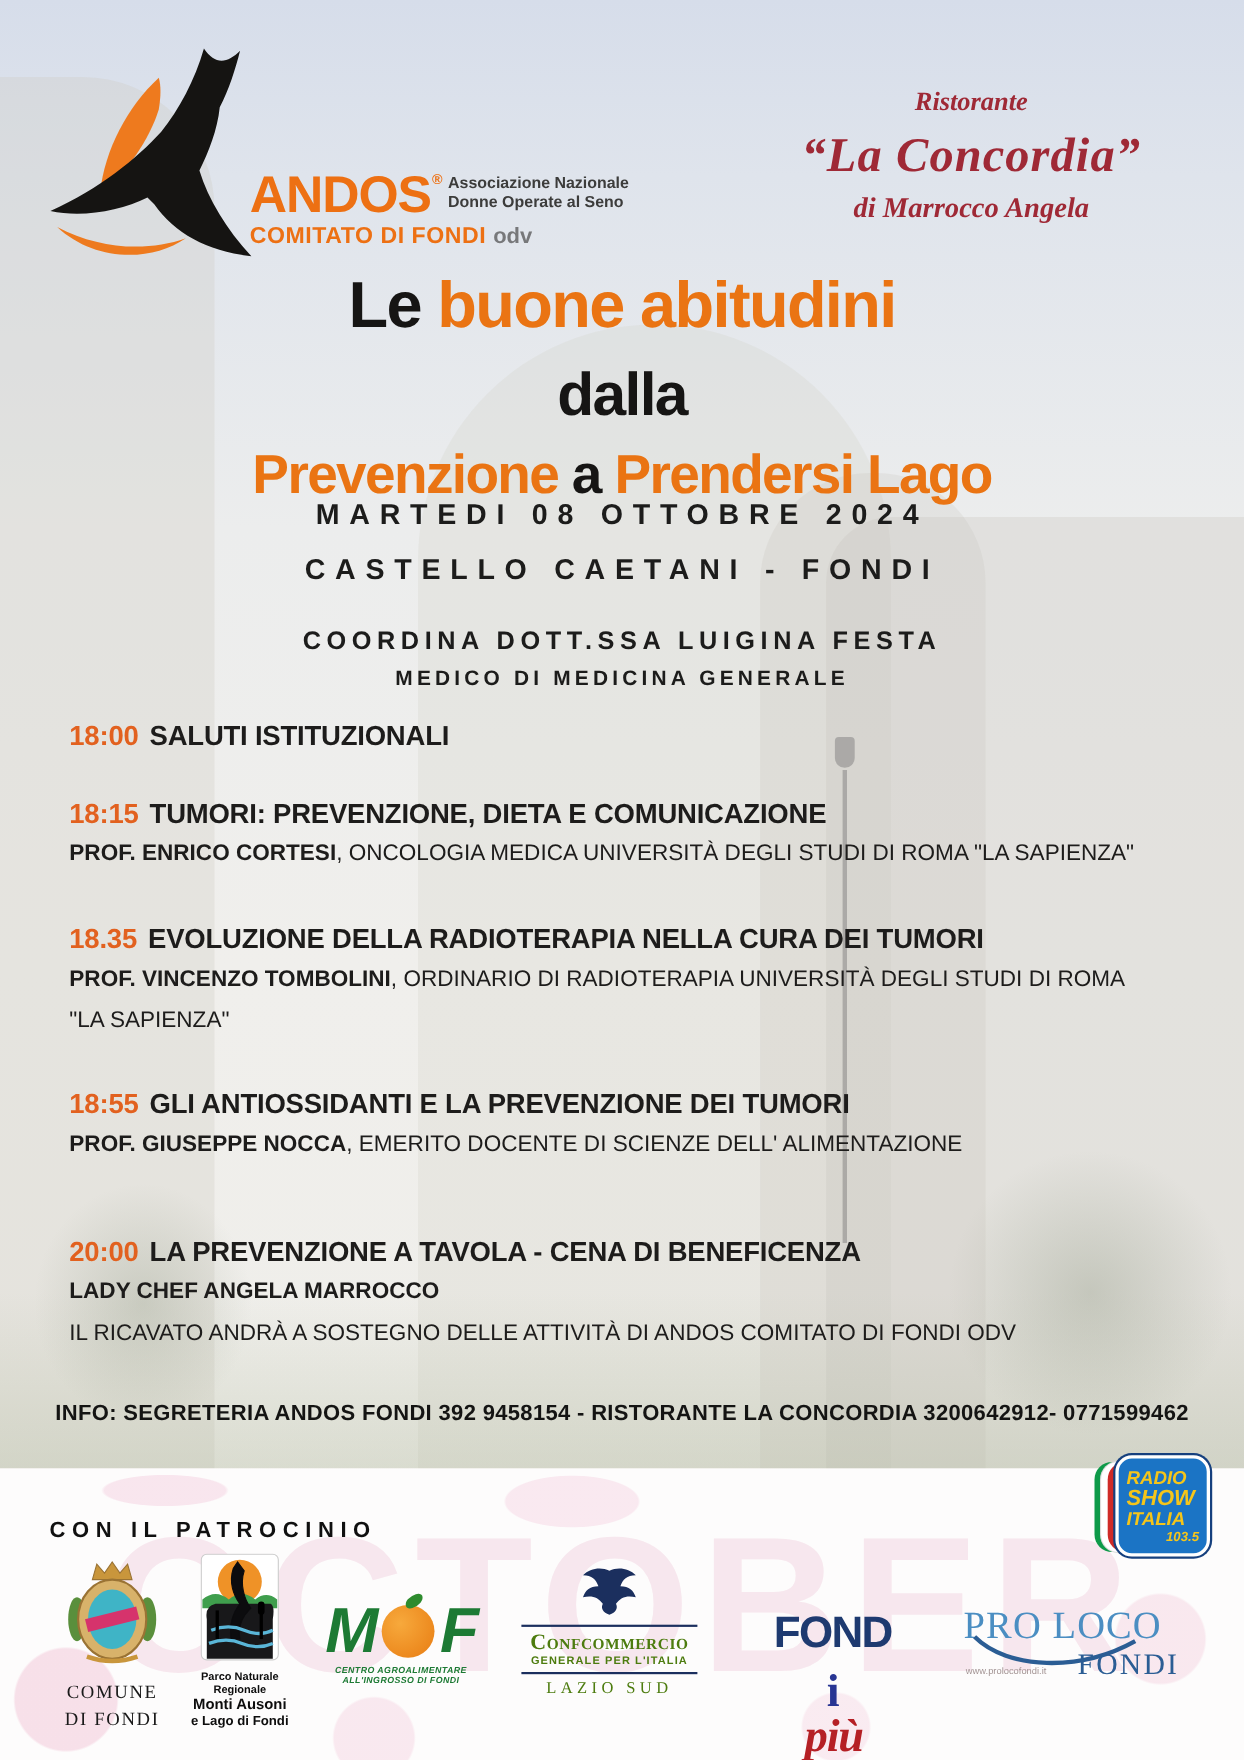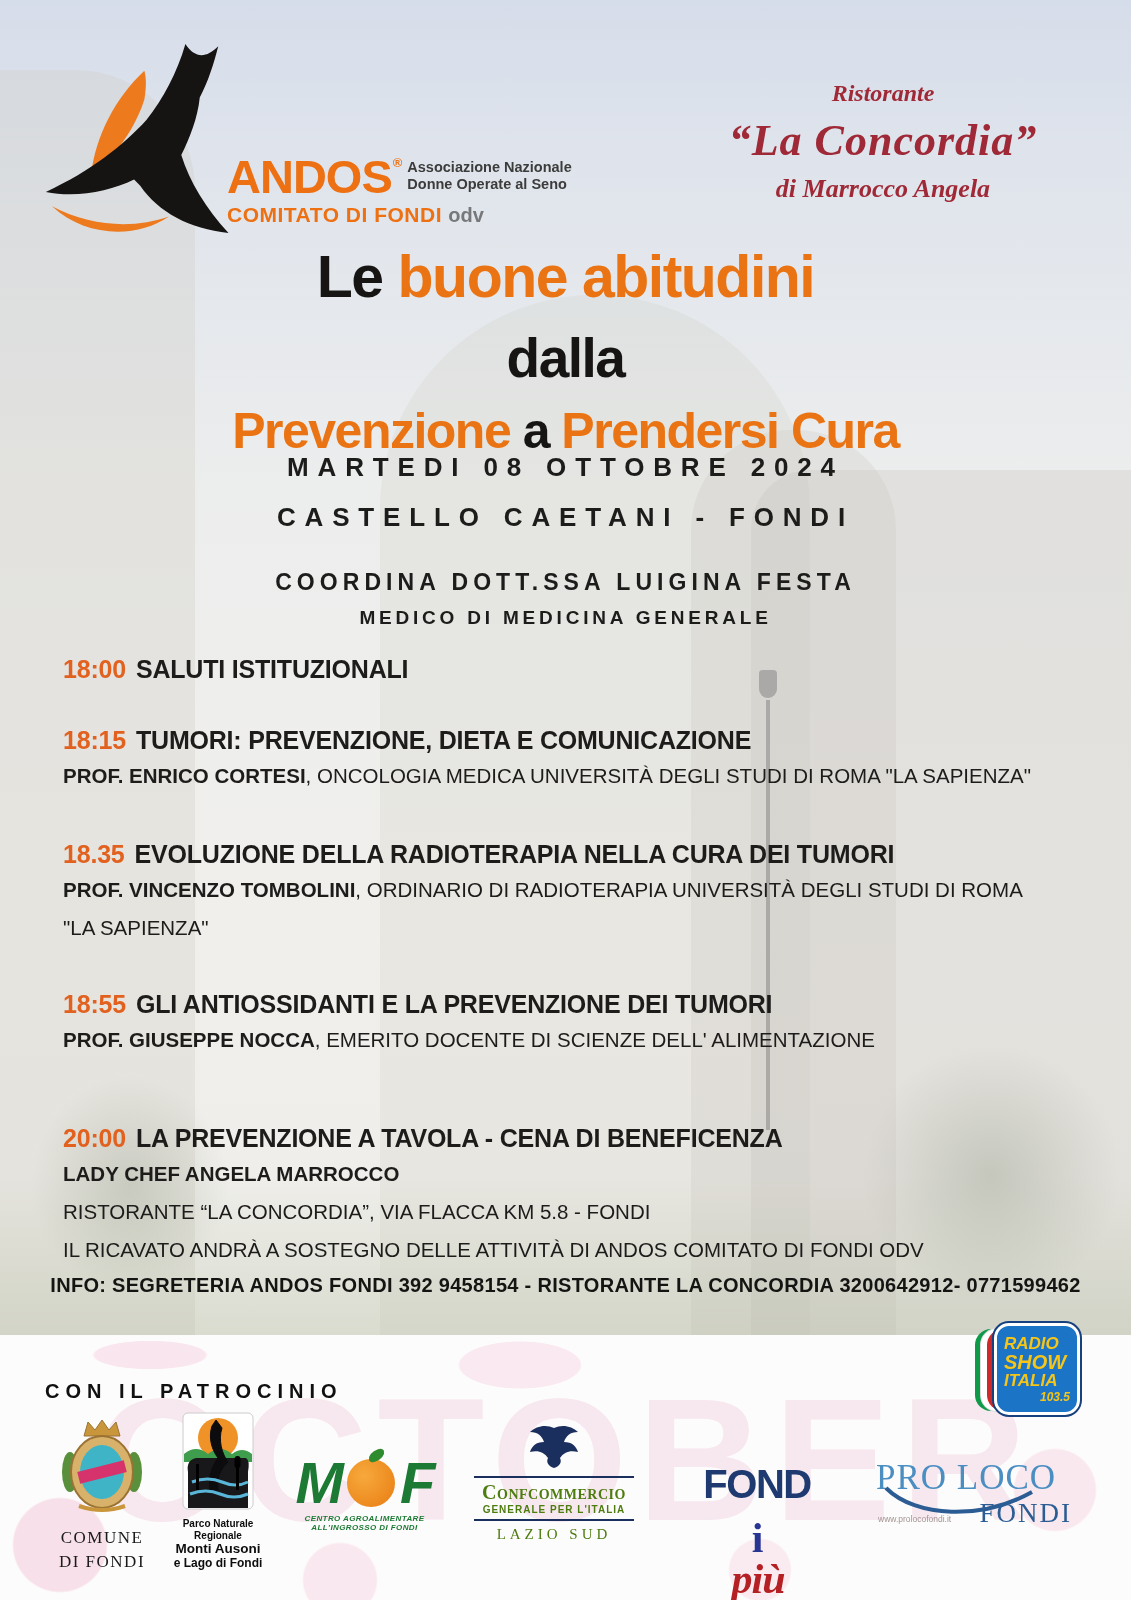--- a/index.html
+++ b/index.html
@@ -61,21 +61,21 @@
     background:
       radial-gradient(circle at 60px 210px, rgba(240,190,210,.45) 0 46px, transparent 48px),
       radial-gradient(circle at 340px 245px, rgba(243,203,220,.40) 0 36px, transparent 38px),
       radial-gradient(circle at 760px 235px, rgba(243,203,220,.35) 0 30px, transparent 32px),
       radial-gradient(circle at 1055px 155px, rgba(240,190,210,.32) 0 40px, transparent 42px),
       radial-gradient(ellipse at 520px 30px, rgba(246,214,228,.5) 0 60px, transparent 62px),
       radial-gradient(ellipse at 150px 20px, rgba(244,208,224,.5) 0 55px, transparent 58px);}
   .watermark{position:absolute;left:95px;top:0px;font-size:175px;font-weight:800;letter-spacing:10px;color:rgba(238,187,209,.33);white-space:nowrap;line-height:250px;}
   .patrocinio{position:absolute;left:45px;top:45px;font-size:20px;font-weight:800;letter-spacing:.3em;color:#101010;}
   
-  .radio-logo{position:absolute;right:26px;top:-12px;width:110px;height:96px;padding-left:20px;}
+  .radio-logo{position:absolute;right:26px;top:-12px;width:110px;height:96px;}
   .radio-layer{position:absolute;top:6px;width:84px;height:82px;border-radius:16px;}
   .rl-green{left:0;background:#0e9a49;}
   .rl-white{left:6px;background:#ffffff;box-shadow:0 0 0 1px #ddd;}
   .rl-red{left:12px;background:#cf2a27;}
   .radio-card{position:absolute;left:19px;top:0;width:86px;height:92px;background:#1b74c5;border:3px solid #fff;box-shadow:0 0 0 2px #16407e;border-radius:15px;box-sizing:border-box;
     display:flex;flex-direction:column;justify-content:center;padding:4px 7px;color:#f5c51a;font-weight:800;font-style:italic;line-height:1;}
   .radio-l1{font-size:17px;} .radio-l2{font-size:20px;} .radio-l3{font-size:17px;}
   .radio-freq{font-size:12px;text-align:right;margin-top:2px;}
   
   .logos-row{position:absolute;left:0;right:0;top:75px;height:190px;}
@@ -160,21 +160,21 @@
 
   <div class="main-title">
     <div class="title-l1">
       <span class="t-black">Le</span>
       <span class="t-orange">buone abitudini</span>
     </div>
     <div class="title-l2 t-black">dalla</div>
     <div class="title-l3">
       <span class="t-orange">Prevenzione</span>
       <span class="t-black">a</span>
-      <span class="t-orange">Prendersi Cura</span>
+      <span class="t-orange">Prendersi Lago</span>
     </div>
   </div>
 
   <div class="event-block">
     <div class="ev-date">MARTEDI 08 OTTOBRE 2024</div>
     <div class="ev-venue">CASTELLO CAETANI - FONDI</div>
     <div class="ev-coord">COORDINA DOTT.SSA LUIGINA FESTA</div>
     <div class="ev-role">MEDICO DI MEDICINA GENERALE</div>
   </div>
 
@@ -206,21 +206,20 @@
         <span class="sch-time">18:55</span><span>GLI ANTIOSSIDANTI E LA PREVENZIONE DEI TUMORI</span>
       </div>
       <div class="sch-detail"><b>PROF. GIUSEPPE NOCCA</b><span>, EMERITO DOCENTE DI SCIENZE DELL' ALIMENTAZIONE</span></div>
     </div>
 
     <div class="sch-item mt-e">
       <div class="sch-line">
         <span class="sch-time">20:00</span><span>LA PREVENZIONE A TAVOLA - CENA DI BENEFICENZA</span>
       </div>
       <div class="sch-detail"><b>LADY CHEF ANGELA MARROCCO</b><span></span></div>
-      <div class="sch-detail"><b></b><span>RISTORANTE “LA CONCORDIA”, VIA FLACCA KM 5.8 - FONDI</span></div>
       <div class="sch-detail"><b></b><span>IL RICAVATO ANDRÀ A SOSTEGNO DELLE ATTIVITÀ DI ANDOS COMITATO DI FONDI ODV</span></div>
     </div>
 
   </div>
 
   <div class="info-line">INFO: SEGRETERIA ANDOS FONDI 392 9458154 - RISTORANTE LA CONCORDIA 3200642912- 0771599462</div>
 
   <div class="footer">
     <div class="watermark">OCTOBER</div>
 

